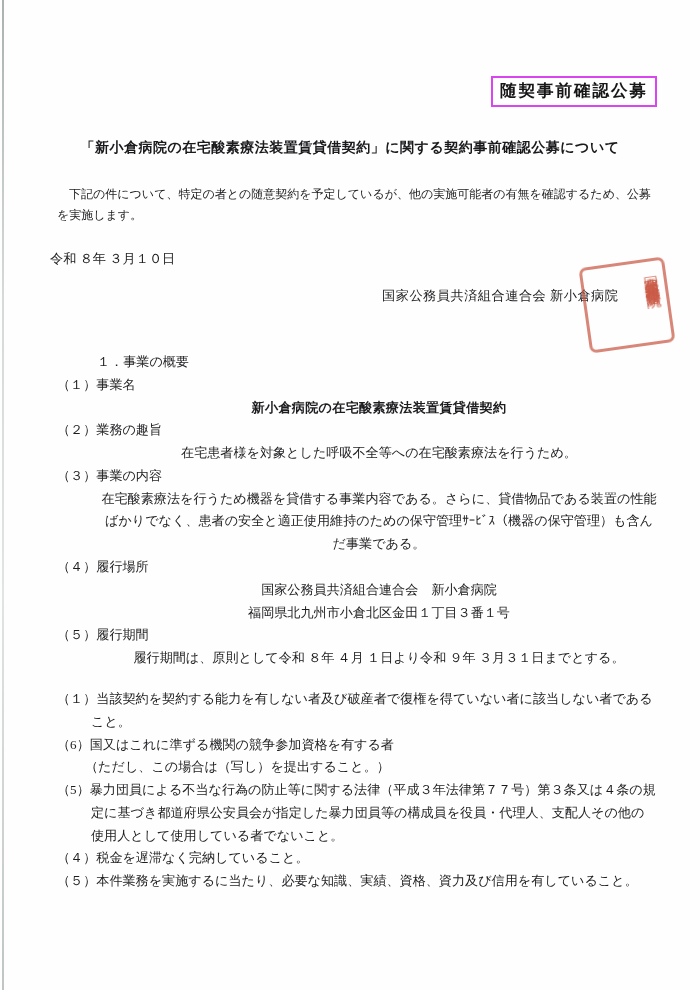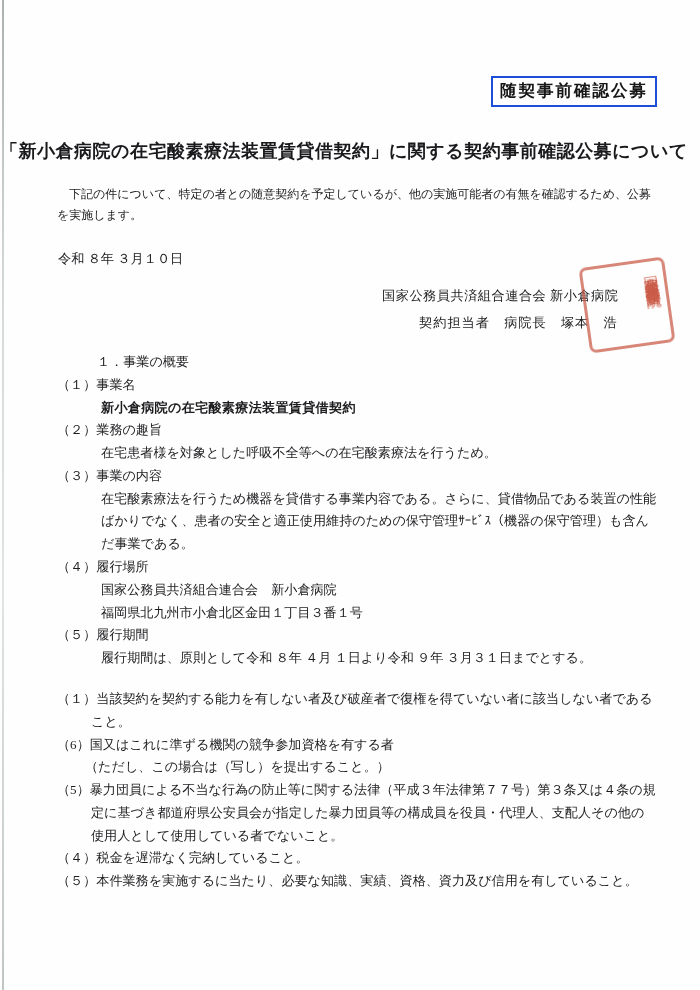--- a/index.html
+++ b/index.html
@@ -12,35 +12,35 @@
     position:relative; width:700px; height:990px;
     background:#fefefe; color:#1d1d20; overflow:hidden;
   }
   .scan-edge{
     position:absolute; left:2px; top:0; width:2px; height:990px;
     background:linear-gradient(180deg,#8f9894 0%,#c7cec9 30%,#d7dcd8 60%,#aab3ae 100%);
     opacity:.75;
   }
   .stamp-box{
     position:absolute; top:76px; left:491px;
-    border:2px solid #1d4ed8; padding:2px 7px 3px 7px;
+    border:2px solid #d946ef; padding:2px 7px 3px 7px;
     font-size:16.5px; font-weight:700; letter-spacing:2px;
     color:#161616; background:transparent; white-space:nowrap;
   }
   .doc-title{
     position:absolute; top:139px; left:0; width:700px;
-    text-align:left; font-size:18px; font-weight:600;
+    text-align:center; font-size:14px; font-weight:600;
     letter-spacing:.5px; color:#1a1a1d;
   }
   .intro{
     position:absolute; top:184px; left:57px; width:596px;
     font-size:12px; line-height:1.78; text-indent:1em;
   }
   .date-line{
-    position:absolute; top:250px; left:58px; font-size:13.2px;
+    position:absolute; top:250px; left:50px; font-size:13.2px;
   }
   .issuer{
     position:absolute; top:287px; left:382px; font-size:13.2px;
   }
   .issuer .org{ letter-spacing:.5px; }
   .issuer .contact{ margin-top:9px; margin-left:37px; letter-spacing:1px; }
   .seal{
     position:absolute; top:262px; left:584px; width:86px; height:86px;
     border:3px solid rgba(198,82,62,.70); border-radius:7px;
     transform:rotate(-8deg);
@@ -49,21 +49,21 @@
     font-size:15px; line-height:1.25; letter-spacing:1px;
     padding:3px 4px; overflow:hidden;
     filter:blur(.4px);
     pointer-events:none;
   }
   .content{
     position:absolute; top:351px; left:57px; width:600px;
     font-size:13.1px; line-height:1.74;
   }
   .sec-heading{ font-weight:400;margin-left:40px; }
-  .s1-body{ margin-left:44px; }
+  .s1-body{ margin-left:44px;text-align:center; }
   .s1-body.bold{ font-weight:700; letter-spacing:.3px; }
   .sec2{ margin-top:18px; }
   .sec2 .lead{ margin-left:30px; }
   .hang{ padding-left:34px; text-indent:-34px; }
   .note{ margin-left:28px; }
 </style>
 </head>
 <body>
 
 <div class="page">
@@ -72,21 +72,20 @@
   <div class="stamp-box">随契事前確認公募</div>
 
   <div class="doc-title">「新小倉病院の在宅酸素療法装置賃貸借契約」に関する契約事前確認公募について</div>
 
   <p class="intro">下記の件について、特定の者との随意契約を予定しているが、他の実施可能者の有無を確認するため、公募を実施します。</p>
 
   <div class="date-line">令和 ８年 ３月１０日</div>
 
   <div class="issuer">
     <div class="org">国家公務員共済組合連合会 新小倉病院</div>
-    <div class="contact">契約担当者　病院長　塚本　浩</div>
   </div>
 
   <div class="seal">国家公務員共済組合連合会新小倉病院</div>
 
   <div class="content">
 
     <div class="sec1">
       <div class="sec-heading">１．事業の概要</div>
 
       <div>（１）事業名</div>

